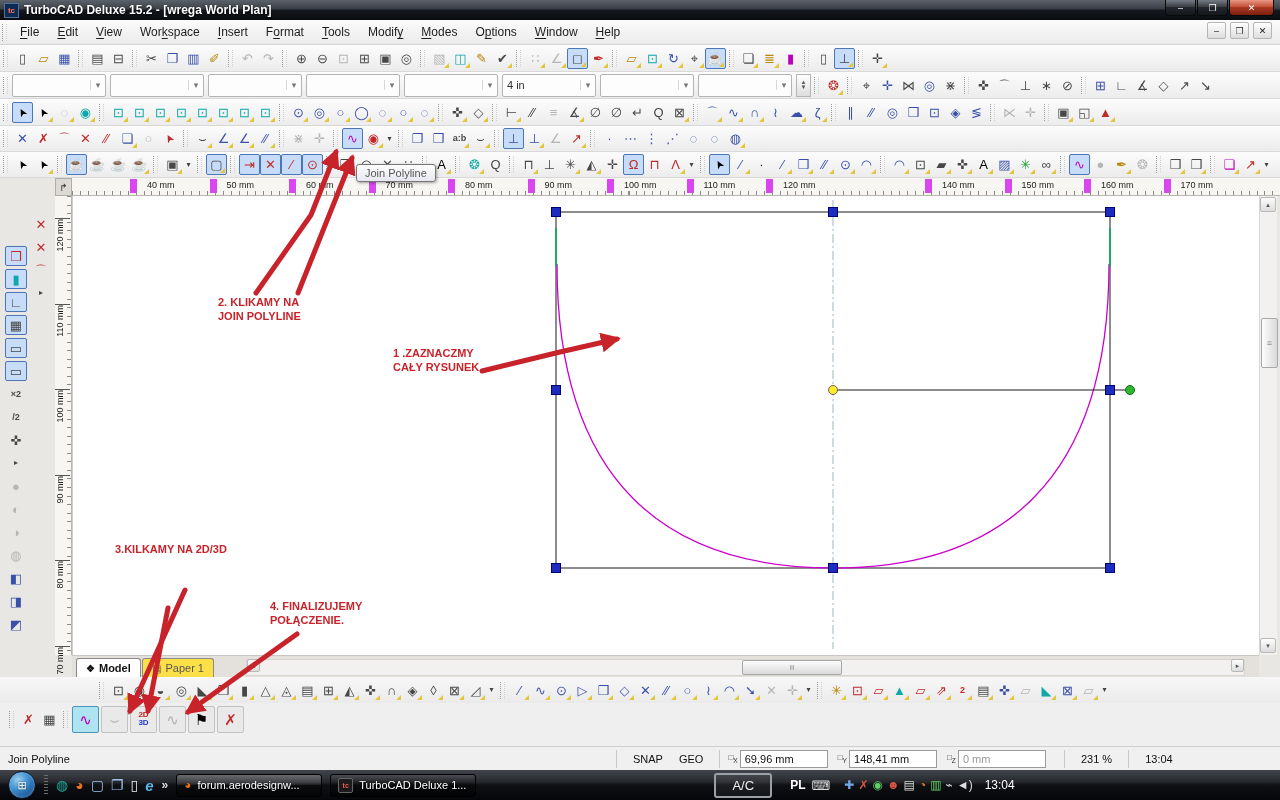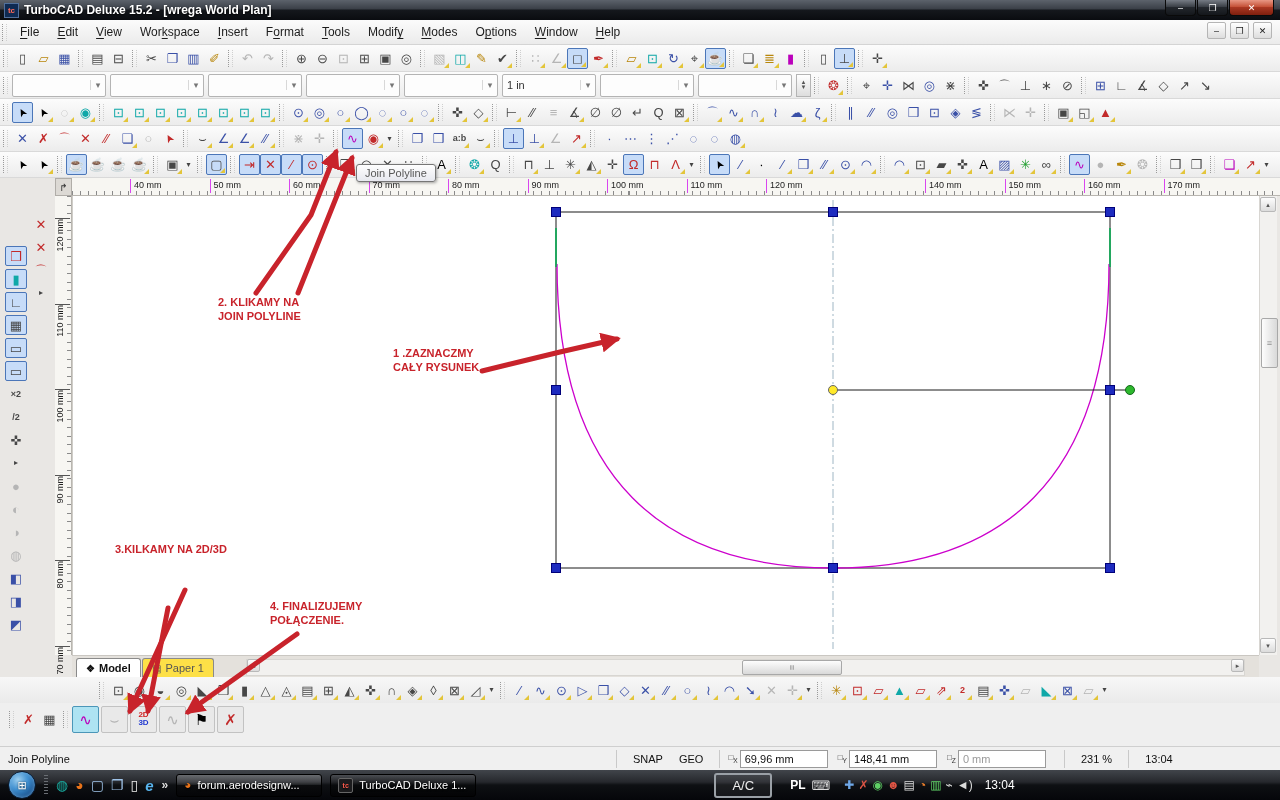--- a/index.html
+++ b/index.html
@@ -67,21 +67,21 @@
   .spin{display:inline-flex;flex-direction:column;width:13px;height:21px;border:1px solid #b4b4b4;
     background:linear-gradient(#fff,#ddd);font-size:6px;color:#555;align-items:center;justify-content:center;line-height:5px}
 
   
   #leftcol{left:0;top:178px;width:72px;height:499px;background:#e9e7e4}
   #origin{left:55px;top:178px;width:17px;height:18px;background:#dcd9d4;border:1px solid #b0ada8;
     box-sizing:border-box;font-size:10px;color:#333;display:flex;align-items:center;justify-content:center}
   #hruler{left:72px;top:178px;width:1208px;height:18px;background:#f7f6f2;border-bottom:1px solid #b9b6b0;box-sizing:border-box}
   #hruler::after{content:"";position:absolute;left:0;right:0;bottom:0;height:4px;
     background:repeating-linear-gradient(to right,#8a8a8a 0 1px,transparent 1px 7.95px)}
-  .hlab{position:absolute;top:1px;height:14px;border-left:1px solid #d946ef;padding-left:3px;
+  .hlab{position:absolute;top:1px;height:14px;border-left:7px solid #d946ef;padding-left:10px;
     font-size:9px;color:#222;line-height:13px}
   #vruler{left:55px;top:196px;width:17px;height:459px;background:#f7f6f2;border-right:1px solid #b9b6b0;box-sizing:border-box}
   #vruler::after{content:"";position:absolute;right:0;top:0;bottom:0;width:4px;
     background:repeating-linear-gradient(to bottom,#8a8a8a 0 1px,transparent 1px 8.56px)}
   .vlab{position:absolute;left:0;width:15px;border-top:1px solid #555}
   .vlab span{writing-mode:vertical-rl;transform:rotate(180deg);font-size:9px;color:#222;padding:2px 0 0 1px;display:inline-block}
 
   #canvas{left:72px;top:196px;width:1187px;height:459px;background:#fff;border-left:1px solid #cfcdc8;box-sizing:border-box}
 
   
@@ -343,21 +343,21 @@
       </span>
       <span class="combo">
         <span class="cv"></span>
         <span class="dd">▾</span>
       </span>
       <span class="combo">
         <span class="cv"></span>
         <span class="dd">▾</span>
       </span>
       <span class="combo">
-        <span class="cv">1 in</span>
+        <span class="cv">4 in</span>
         <span class="dd">▾</span>
       </span>
       <span class="combo">
         <span class="cv"></span>
         <span class="dd">▾</span>
       </span>
       <span class="combo">
         <span class="cv"></span>
         <span class="dd">▾</span>
       </span>

